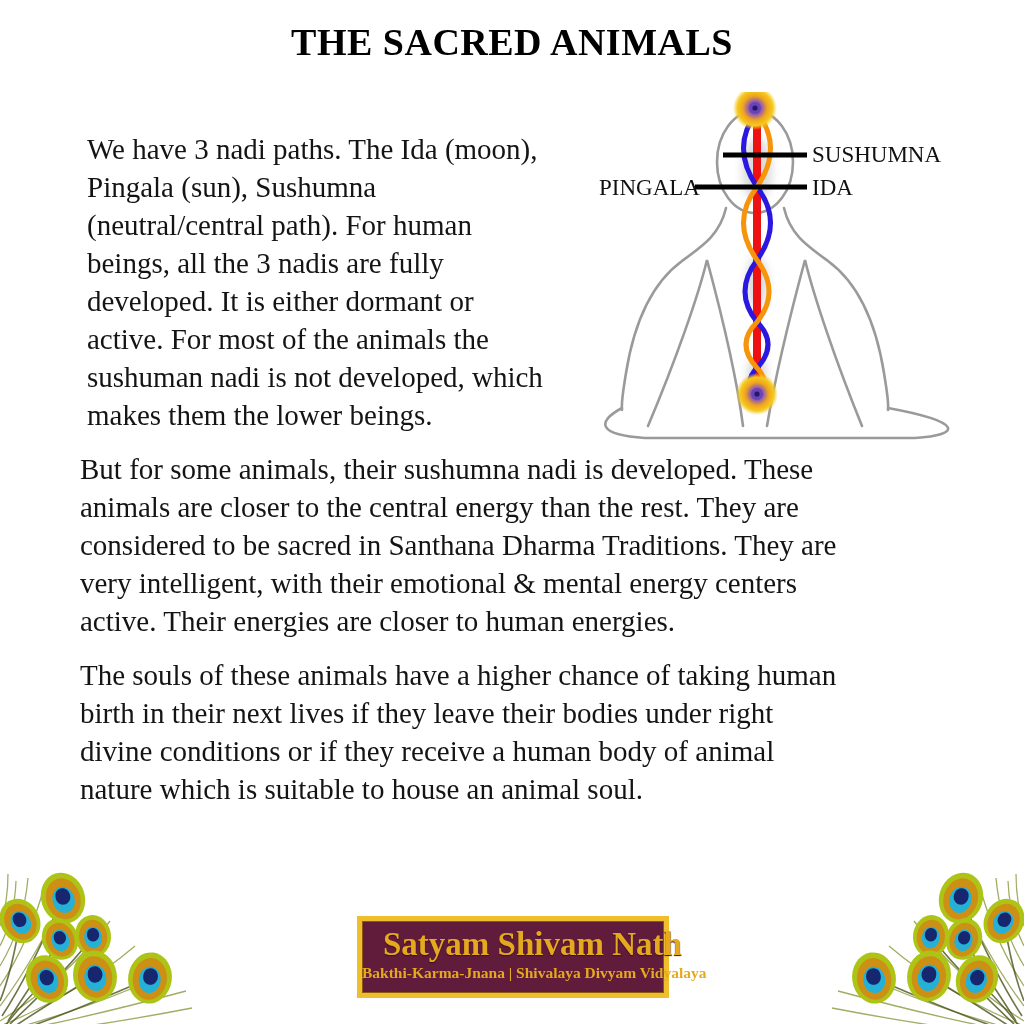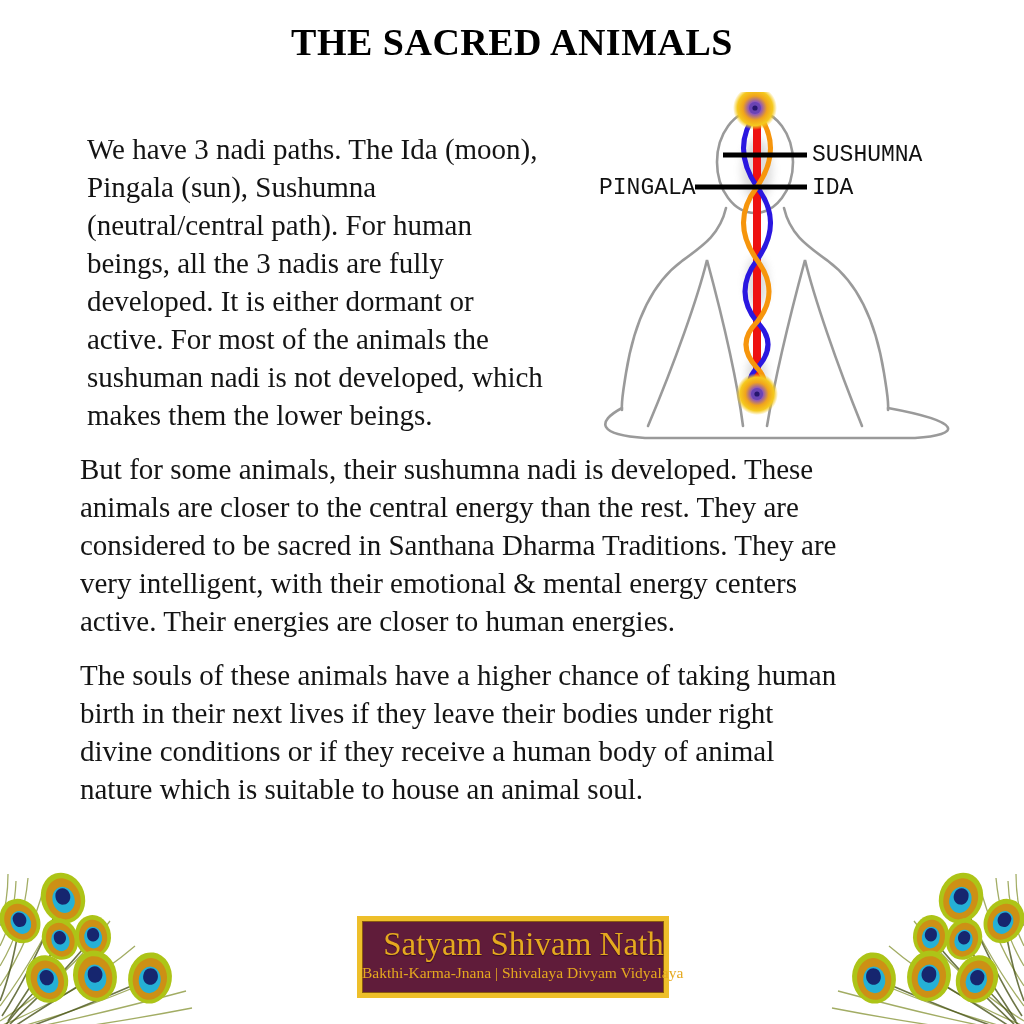--- a/index.html
+++ b/index.html
@@ -47,49 +47,48 @@
   .figure{
     position:absolute;left:590px;top:92px;width:400px;height:352px;
   }
   .figure svg{position:absolute;left:10px;top:0;}
   .nadi-label{
     position:absolute;
     font-size:23px;
     line-height:26px;
     color:#111;
     white-space:nowrap;
-    font-family:Liberation Mono, monospace;
   }
   .lbl-sushumna{left:222px;top:50px;}
   .lbl-pingala{left:9px;top:83px;}
   .lbl-ida{left:222px;top:83px;}
 
   
   .banner{
     position:absolute;left:357px;top:916px;
     width:302px;height:72px;
     background:var(--banner-bg);
     border:5px solid var(--banner-border);
     text-align:center;
     box-shadow:0 0 0 1px #8a5a10 inset;
   }
   .banner-title{
     margin-top:4px;
     font-size:33px;
     line-height:38px;
-    font-weight:normal;
+    font-weight:bold;
     color:var(--banner-text);
     text-shadow:0 1px 1px #3a0d20;
     white-space:nowrap;
     margin-left:21px;
   }
   .banner-sub{
     font-size:15.5px;
     line-height:19px;
-    font-weight:normal;
+    font-weight:bold;
     color:var(--banner-text);
     white-space:nowrap;
   }
 
   
   .feathers{position:absolute;bottom:0;width:196px;height:158px;}
   .feathers.left{left:0;}
   .feathers.right{right:0;transform:scaleX(-1);}
 </style>
 </head>

